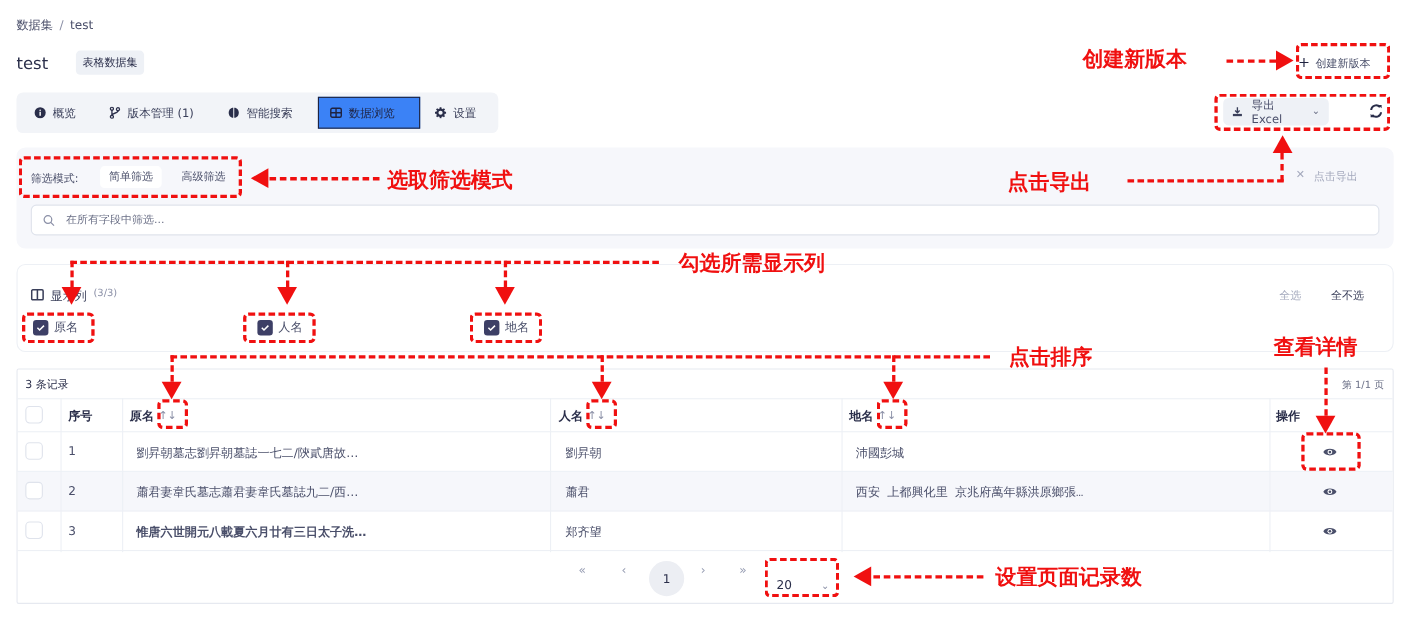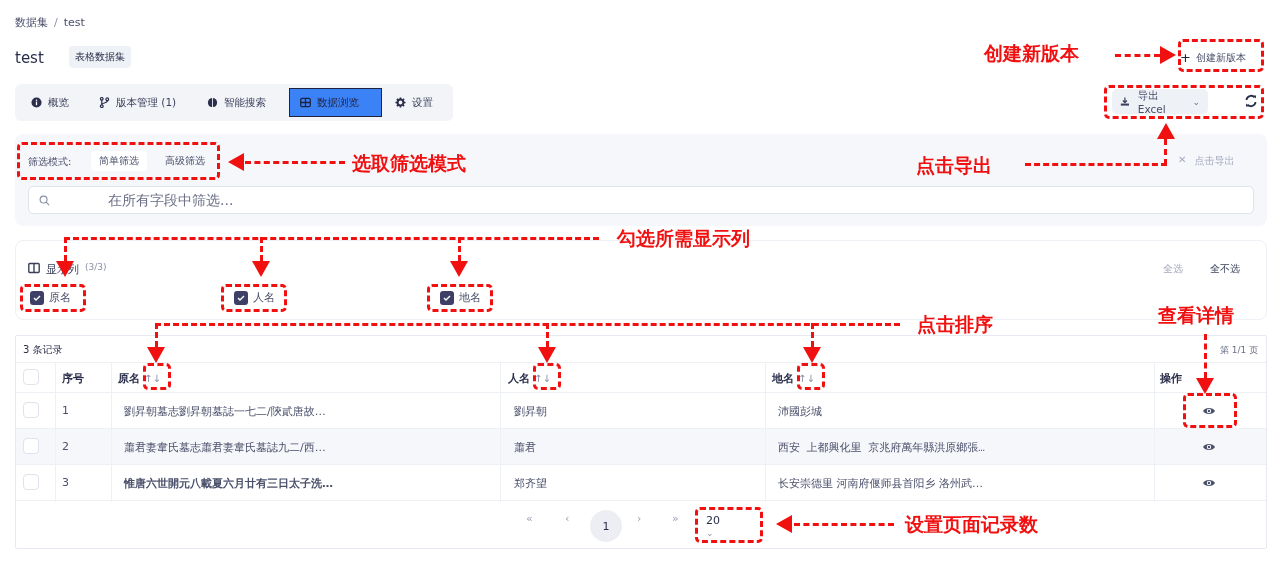--- a/index.html
+++ b/index.html
@@ -24,21 +24,21 @@
   .export-btn { left: 1112px; top: 89px; width: 96px; height: 25px; background: #eef1f6; border-radius: 5px; display: flex; align-items: center; font-size: 10.5px; color: #4a4f6a; padding: 0 8px; gap: 8px; }
   .export-btn .chev { margin-left: auto; font-size: 9px; color: #6a6f86; }
   .refresh { left: 1244px; top: 94px; width: 14px; height: 14px; }
 
   .filter-panel { left: 15px; top: 134px; width: 1252px; height: 92px; background: #f6f7fb; border-radius: 8px; }
   .filter-mode-label { left: 28px; top: 155px; font-size: 10px; color: #4a4f6a; }
   .mode-btn { top: 151px; height: 20px; font-size: 10px; color: #4a4f6a; padding: 3px 8px; border-radius: 4px; }
   .mode-btn.active { background: #ffffff; }
   .reset-filter { left: 1178px; top: 154px; font-size: 10px; color: #a3a8bc; display: flex; gap: 8px; }
   .search-box { left: 28px; top: 186px; width: 1226px; height: 28px; background: #ffffff; border: 1px solid #dfe3ec; border-radius: 5px; display: flex; align-items: center; padding: 0 10px; gap: 10px; }
-  .search-box input { border: none; outline: none; font-size: 14px; flex: 1; font-family: inherit; color: #1f2340; background: transparent; margin-left: 48px; }
+  .search-box input { border: none; outline: none; font-size: 10px; flex: 1; font-family: inherit; color: #1f2340; background: transparent; }
   .search-box input::placeholder { color: #6a6f86; }
 
   .col-panel { left: 15px; top: 240px; width: 1252px; height: 80px; background: #ffffff; border: 1px solid #edf0f5; border-radius: 8px; }
   .col-header { left: 28px; top: 262px; font-size: 11px; color: #3a3f5a; display: flex; gap: 6px; }
   .col-header .count { font-size: 9px; color: #8a8fa6; }
   .col-check { top: 290px; display: flex; align-items: center; gap: 5px; font-size: 11px; color: #4a4f6a; }
   .cbx { width: 14px; height: 14px; border-radius: 3px; background: #3d3f66; display: inline-flex; align-items: center; justify-content: center; }
   .cbx svg { width: 10px; height: 10px; }
   .sel-all { left: 1163px; top: 262px; font-size: 10px; color: #a3a8bc; }
   .sel-none { left: 1210px; top: 262px; font-size: 10px; color: #3a3f5a; }
@@ -50,21 +50,21 @@
   .th { position: absolute; top: 8px; font-size: 11px; font-weight: bold; color: #2a2e4a; display: flex; align-items: center; gap: 4px; }
   .sort-icon { font-size: 10px; color: #8a8fa6; font-weight: normal; }
   .row { position: absolute; left: 16px; width: 1250px; height: 36px; border-bottom: 1px solid #edf0f5; }
   .row.alt { background: #f6f7fb; }
   .td { position: absolute; top: 11px; font-size: 11px; color: #4a4f6a; white-space: nowrap; }
   .vline { position: absolute; top: 362px; width: 1px; height: 140px; background: #edf0f5; }
   .row-cbx { position: absolute; top: 9px; left: 7px; width: 16px; height: 16px; border: 1px solid #dfe3ec; border-radius: 4px; background: #ffffff; }
   .eye { position: absolute; top: 11px; left: 1186px; width: 14px; height: 14px; }
   .pg { position: absolute; top: 512px; font-size: 11px; color: #9aa0b5; }
   .pg-current { left: 590px; top: 510px; width: 32px; height: 32px; border-radius: 50%; background: #eceef3; display: flex; align-items: center; justify-content: center; font-size: 11px; color: #2a2e4a; }
-  .pagesize { left: 700px; top: 514px; width: 60px; height: 24px; display: flex; align-items: flex-start; justify-content: space-between; font-size: 11px; color: #2a2e4a; padding: 0 6px; flex-direction: column; }
+  .pagesize { left: 700px; top: 514px; width: 60px; height: 24px; display: flex; align-items: flex-end; justify-content: space-between; font-size: 11px; color: #2a2e4a; padding: 0 6px; }
   .pagesize .chev { color: #8a8fa6; font-size: 9px; }
 
   
   .ann { position: absolute; border: 3px dashed #f01010; border-radius: 5px; pointer-events: none; }
   .ann-text { position: absolute; color: #f01010; font-weight: bold; font-size: 19px; white-space: nowrap; }
   .dash-h { position: absolute; height: 0; border-top: 3px dashed #f01010; }
   .dash-v { position: absolute; width: 0; border-left: 3px dashed #f01010; }
   .arrow-right { position: absolute; width: 0; height: 0; border-top: 9px solid transparent; border-bottom: 9px solid transparent; border-left: 16px solid #f01010; }
   .arrow-left { position: absolute; width: 0; height: 0; border-top: 9px solid transparent; border-bottom: 9px solid transparent; border-right: 16px solid #f01010; }
   .arrow-down { position: absolute; width: 0; height: 0; border-left: 9px solid transparent; border-right: 9px solid transparent; border-top: 16px solid #f01010; }
@@ -242,21 +242,20 @@
       <path d="M1 7c2-4 10-4 12 0-2 4-10 4-12 0z" fill="#4a4f6a"></path>
       <circle cx="7" cy="7" r="2.2" fill="#fff"></circle>
       <circle cx="7" cy="7" r="1.2" fill="#4a4f6a"></circle>
     </svg>
 </div>
 <div class="row" style="top:465px;">
   <div class="row-cbx"></div>
   <div class="td" style="left:46px;">3</div>
   <div class="td" style="left:108px;font-weight:bold;">惟唐六世開元八載夏六月廿有三日太子洗…</div>
   <div class="td" style="left:498px;">郑齐望</div>
-  <div class="td" style="left:762px;">长安崇德里 河南府偃师县首阳乡 洛州武…</div>
   <svg class="eye" viewBox="0 0 14 14">
       <path d="M1 7c2-4 10-4 12 0-2 4-10 4-12 0z" fill="#4a4f6a"></path>
       <circle cx="7" cy="7" r="2.2" fill="#fff"></circle>
       <circle cx="7" cy="7" r="1.2" fill="#4a4f6a"></circle>
     </svg>
 </div>
 
 <div class="vline" style="left:55px;"></div>
 <div class="vline" style="left:111px;"></div>
 <div class="vline" style="left:500px;"></div>

